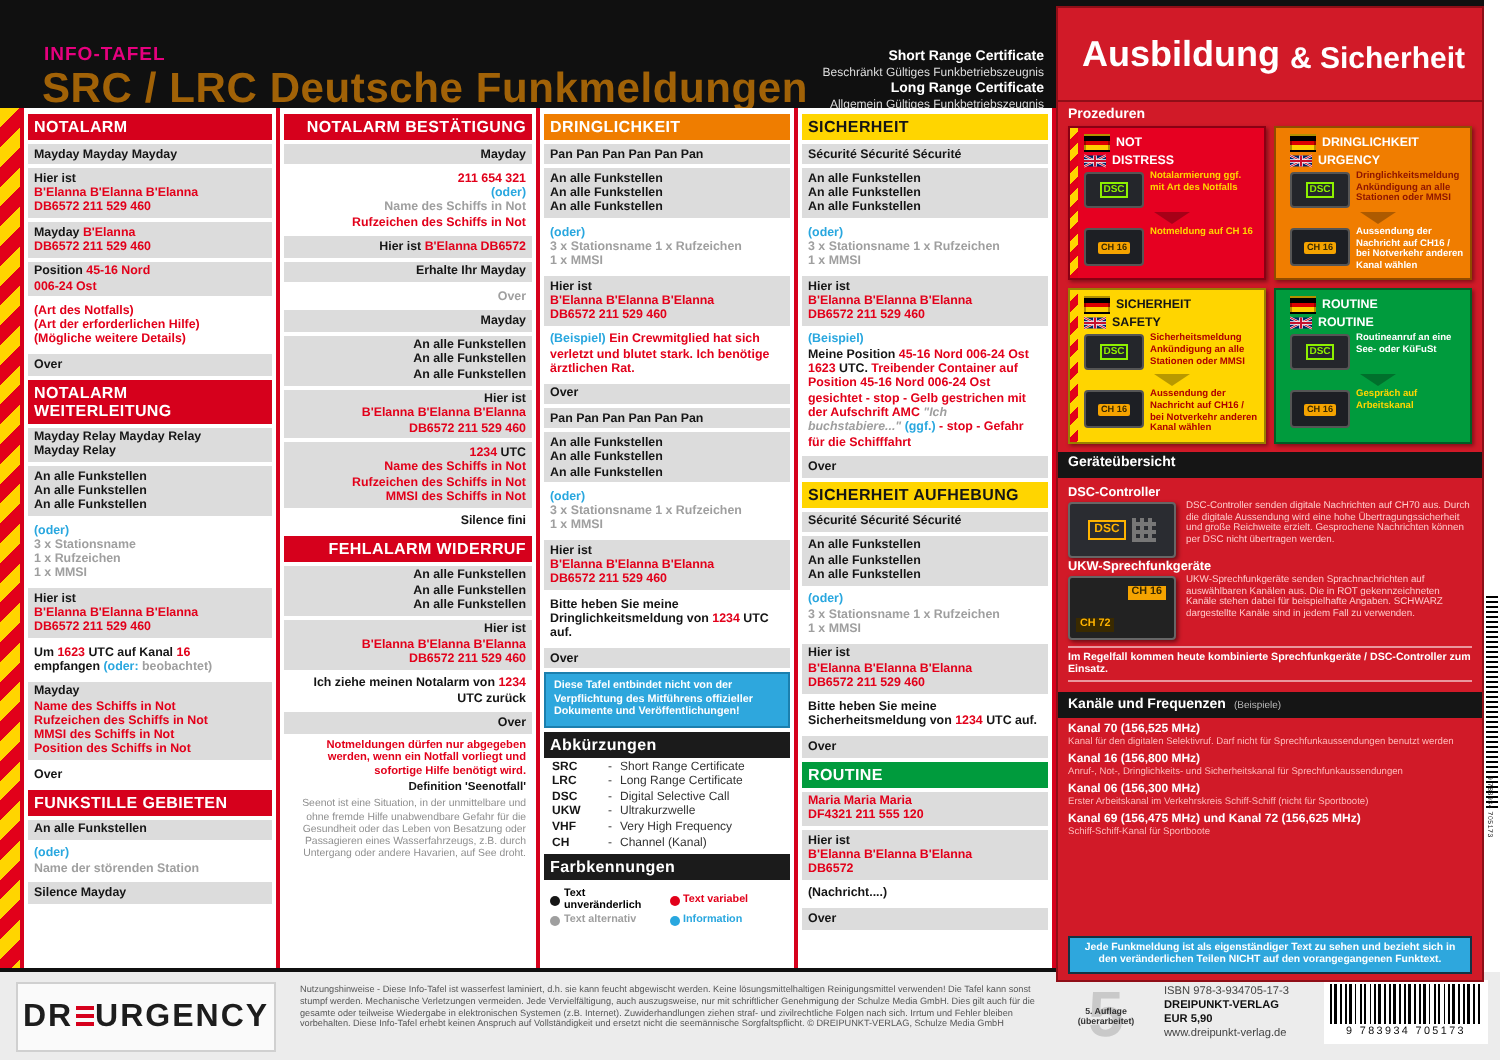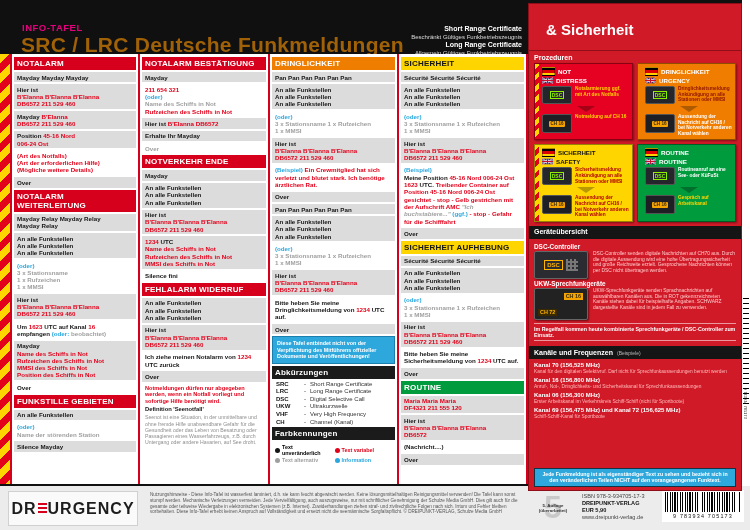--- a/index.html
+++ b/index.html
@@ -9,21 +9,21 @@
   .kicker{position:absolute;left:22px;top:6px;color:#e6007e;font-size:9.5px;font-weight:bold;letter-spacing:.5px;}
   .main-title{position:absolute;left:21px;top:17px;color:#a16207;font-size:21px;font-weight:bold;letter-spacing:.3px;white-space:nowrap;}
   .certs{position:absolute;left:300px;top:9px;width:222px;text-align:right;color:#fff;line-height:8px;}
   .cert-name{font-size:7px;font-weight:bold;}
   .cert-desc{font-size:6px;color:#ddd;}
   
   .hazard{position:absolute;left:0;top:54px;width:10px;height:430px;background:repeating-linear-gradient(135deg,#ffd500 0 7px,#e2001a 7px 14px);}
   
   .col{position:absolute;top:54px;height:430px;background:#fff;border-left:2px solid #d6001c;overflow:hidden;padding:2px 2px 0 2px;box-sizing:border-box;}
   #col1{left:10px;width:128px;}
-  #col2{left:138px;width:130px;}
+  #col2{left:138px;width:130px;text-align:right;}
   #col3{left:268px;width:129px;}
   #col4{left:397px;width:131px;border-right:2px solid #d6001c;}
   .sec-h{font-weight:bold;font-size:8px;line-height:9px;padding:2px 3px;margin:1px 0 2px;color:#fff;background:#d6001c;letter-spacing:.2px;}
   .sec-h.or{background:#ef7d00;}
   .sec-h.ye{background:#ffd500;color:#151515;}
   .sec-h.gr{background:#009b3d;}
   .sec-h.bk{background:#1b1b1b;}
   .blk{background:#dcdcdc;padding:1.5px 3px;margin-bottom:2px;}
   .blk.w{background:#fff;}
   .ln2{font-size:6.2px;line-height:7.3px;font-weight:bold;color:#151515;}
@@ -212,21 +212,20 @@
     <div class="blk">
       <div class="ln2"><span>Hier ist</span> <span class="r">B'Elanna    DB6572</span></div>
     </div>
     <div class="blk">
         <div class="ln2">Erhalte Ihr Mayday</div>
       </div>
     <div class="blk w">
         <div class="ln2 gy">Over</div>
       </div>
 
-    <div class="sec-h">NOTVERKEHR ENDE</div>
     <div class="blk">
         <div class="ln2">Mayday</div>
       </div>
     <div class="blk">
       <div class="ln2">An alle Funkstellen</div>
       <div class="ln2">An alle Funkstellen</div>
       <div class="ln2">An alle Funkstellen</div>
     </div>
     <div class="blk">
       <div class="ln2">Hier ist</div>
@@ -443,20 +442,21 @@
         <div class="ln2">(Nachricht....)</div>
       </div>
     <div class="blk">
         <div class="ln2">Over</div>
       </div>
   </div>
 
   <div id="rightstrip"></div>
   <div id="sidebar">
     <div class="sb-head">
+      <span class="sb-title">Ausbildung</span>
       <span class="sb-sub">&amp; Sicherheit</span>
     </div>
     <div class="sb-body">
       <div class="proz-label">Prozeduren</div>
 
       <div class="pgrid">
 
         <div class="pbox red">
           <div class="hzl"></div>
           <div class="fl-row">

